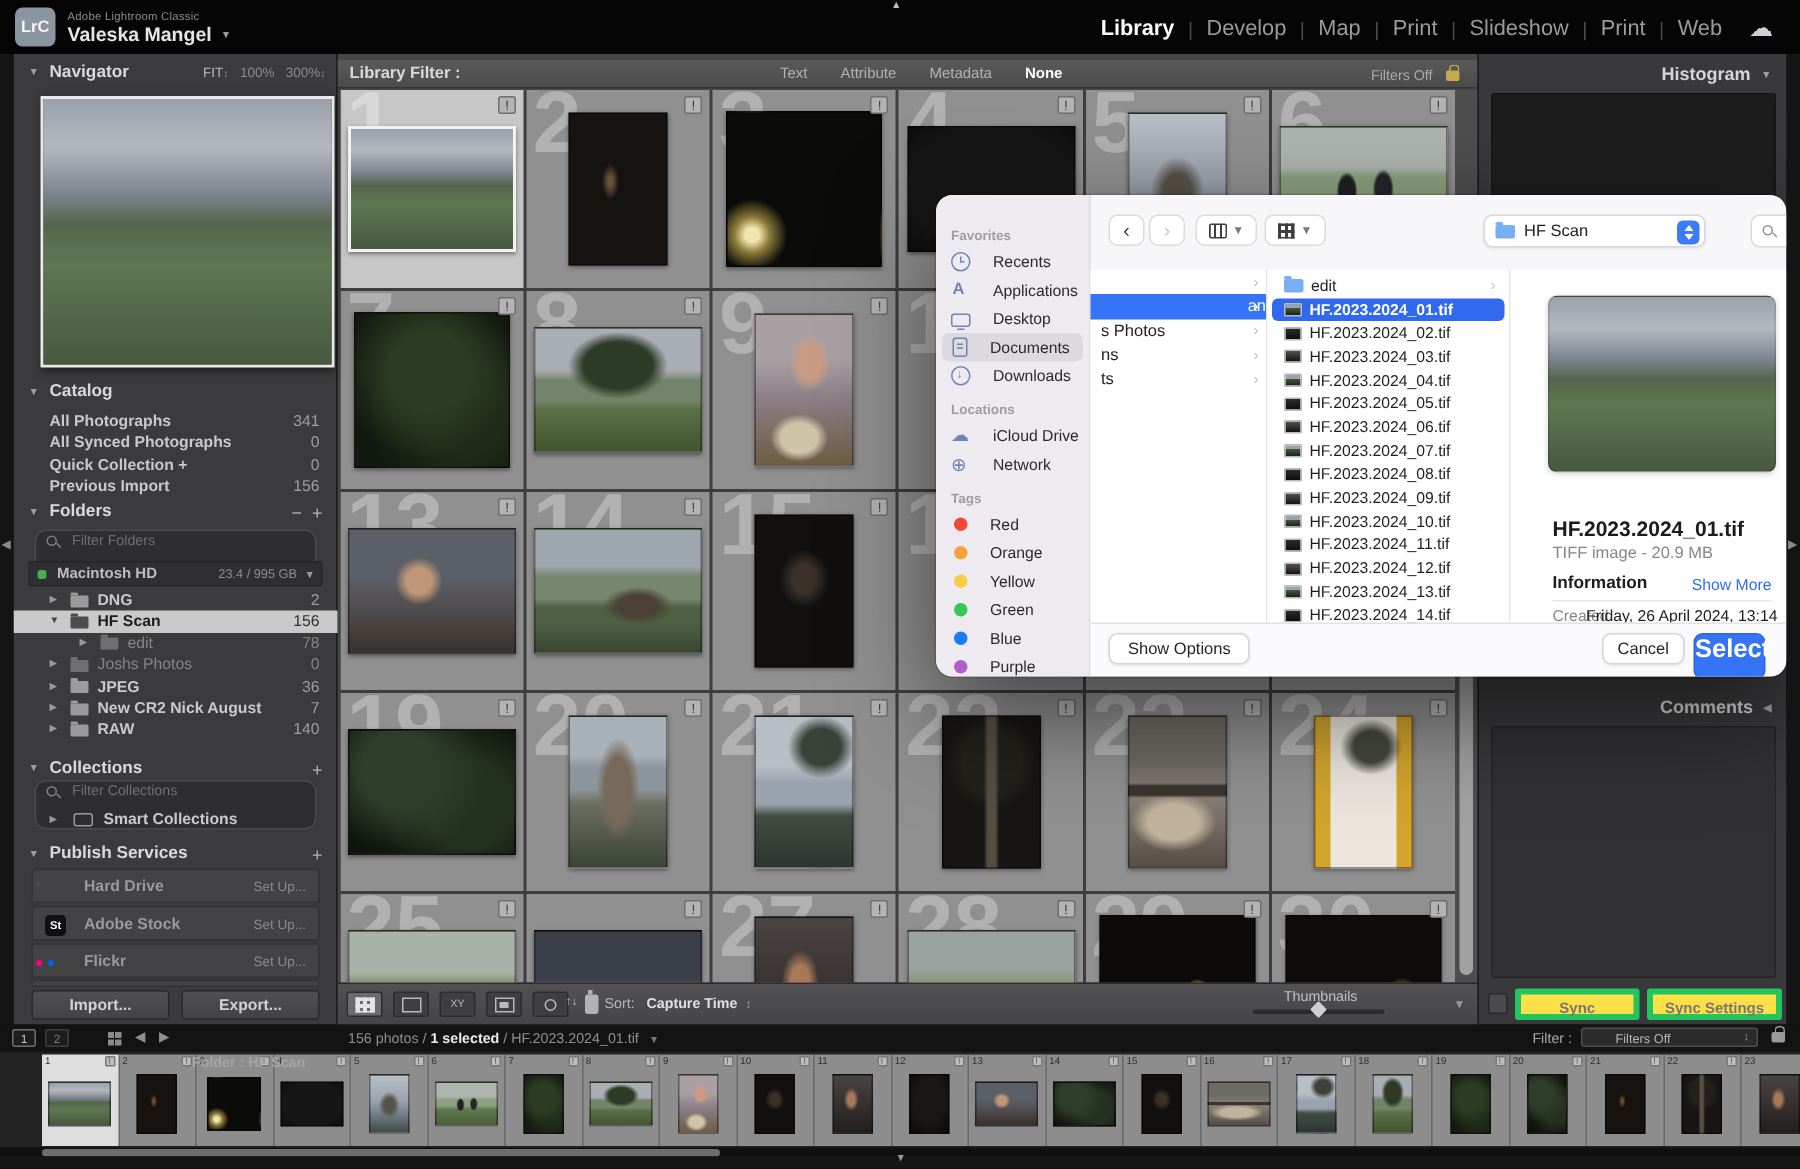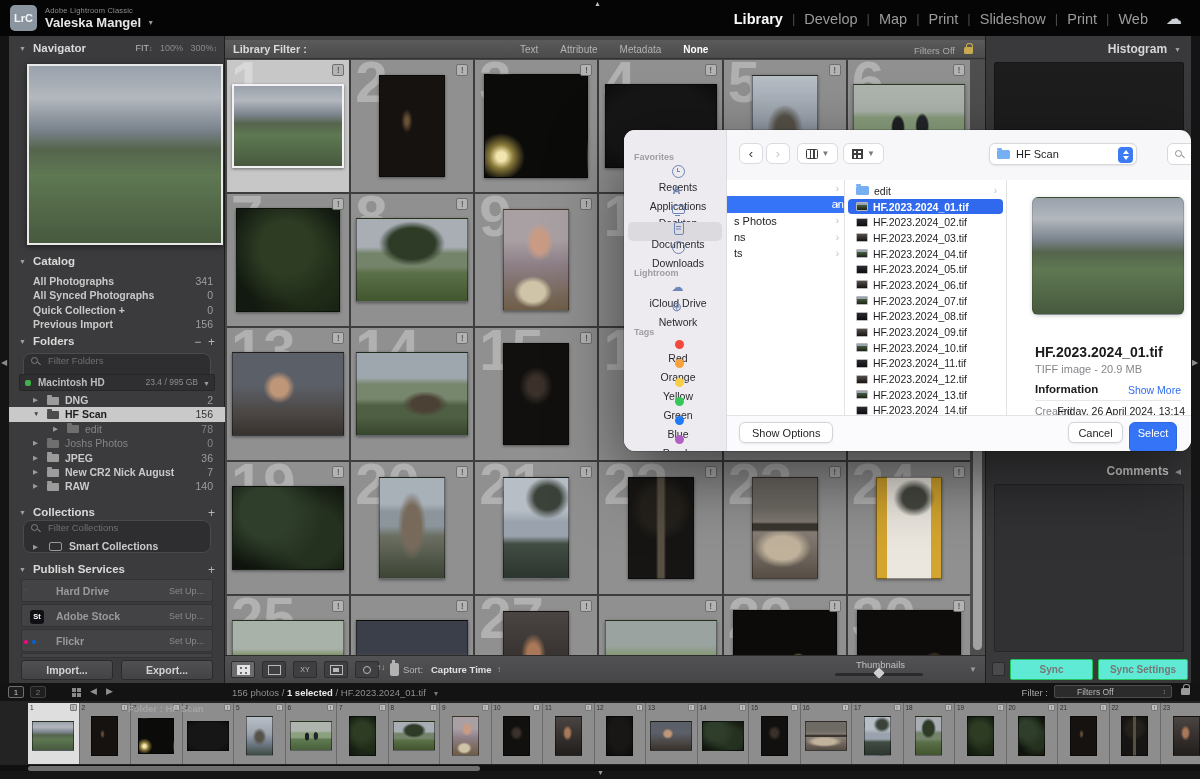--- a/index.html
+++ b/index.html
@@ -200,21 +200,21 @@
   #histobox { position:absolute; left:8px; top:26px; width:190px; height:238px; background:#1d1d1d;
     border:1px solid #161616; border-radius:2px; overflow:hidden; }
   #histobox .hump { position:absolute; left:0; bottom:0; width:100%; height:100%;
     background:radial-gradient(55% 36% at 10% 100%, #555 0 30%, rgba(0,0,0,0) 70%),
                radial-gradient(40% 20% at 30% 100%, #3c3c3c 0 40%, rgba(0,0,0,0) 75%); }
   #commentsbox { position:absolute; left:8px; top:448px; width:190px; height:168px; background:#313133;
     border:1px solid #262628; border-radius:2px; }
   #syncrow { position:absolute; left:0; top:622px; width:206px; height:25px; }
   .syncico { position:absolute; left:6px; top:4px; width:13px; height:14px; background:#4a4a4c; border:1px solid #2a2a2a;
     border-radius:2px; }
-  .syncbtn { position:absolute; top:1px; height:21px; background:#5eead4; border:1px solid #22c55e; border-radius:2px;
+  .syncbtn { position:absolute; top:1px; height:21px; background:#fde047; border:4px solid #22c55e; border-radius:2px;
     color:#777; font-size:10px; font-weight:bold; text-align:center; line-height:20px; }
 
   
   #statusbar { position:absolute; left:0; top:683px; width:1200px; height:18px; background:#131313; color:#a8a8a8;
     font-size:9.5px; z-index:10; }
   .pgbox { position:absolute; top:3px; width:16px; height:12px; border:1px solid #6f6f6f; border-radius:2px;
     color:#c5c5c5; font-size:8px; text-align:center; line-height:11px; background:#1e1e1e; }
   #pg2 { border-color:#3f3f3f; color:#7a7a7a; }
   .gridico4 { position:absolute; left:72px; top:5px; width:9px; height:9px;
     background:conic-gradient(#8a8a8a 0 25%, #131313 0 0); background:
@@ -248,21 +248,21 @@
   #fsscroll .thumb { position:absolute; left:28px; top:1px; width:452px; height:5px; background:#6e6e6e; border-radius:3px; }
 
   
   #dialog { position:absolute; left:624px; top:130px; width:567px; height:321px; background:#f7f6f8;
     border-radius:11px; box-shadow:0 24px 70px rgba(0,0,0,.55), 0 0 0 1px rgba(0,0,0,.15); z-index:50; overflow:hidden;
     font-size:11px; color:#262628; }
   #dsidebar { position:absolute; left:0; top:0; width:103px; height:321px; background:rgba(236,234,238,.96);
     border-right:1px solid #dddce0; padding-top:14px; }
   .dsec-label { font-size:9px; font-weight:bold; color:#9d9da2; margin:8px 0 3px 10px; }
   .dsrow { position:relative; height:19px; margin:0 4px; border-radius:5px; display:flex; align-items:center;
-    padding-left:6px; gap:3px; color:#2a2a2c; font-size:10.5px; white-space:nowrap;flex-direction:column; }
+    padding-left:6px; gap:15px; color:#2a2a2c; font-size:10.5px; white-space:nowrap; }
   .dsrow.hl { background:#dcdadf; }
   .mi { width:13px; height:13px; flex:0 0 auto; position:relative; color:#6e85b7; }
   .mi-clock { border:1.3px solid #6e85b7; border-radius:50%; }
   .mi-clock::after { content:""; position:absolute; left:4.5px; top:2px; width:1.2px; height:4px; background:#6e85b7; }
   .mi-clock::before { content:""; position:absolute; left:4.5px; top:4.8px; width:3.4px; height:1.2px; background:#6e85b7; }
   .mi-app::after { content:"A"; position:absolute; left:1px; top:0; font-size:11px; font-weight:bold; }
   .mi-desktop { border:1.3px solid #6e85b7; border-radius:2px; height:9px !important; margin-top:2px; }
   .mi-desktop::after { content:""; position:absolute; left:2.5px; bottom:-3.4px; width:5px; height:1.4px; background:#6e85b7; }
   .mi-doc { width:10px; border:1.3px solid #6e85b7; border-radius:2px; margin-left:1px; }
   .mi-doc::after { content:""; position:absolute; left:1.5px; top:3px; width:4.5px; height:1px; background:#6e85b7;
@@ -338,21 +338,21 @@
 
   #dbottom { position:absolute; left:103px; top:285px; width:464px; height:36px; background:#fbfafc;
     border-top:1px solid #e3e2e5; }
   #showopts { position:absolute; left:12px; top:6px; height:21px; padding:0 12px; background:#fff;
     border:1px solid #d5d4d8; border-radius:6px; font-size:11px; color:#262628; line-height:20px;
     box-shadow:0 .5px 2px rgba(0,0,0,.08); }
   #cancelbtn { position:absolute; right:68px; top:6px; width:55px; height:21px; background:#fff;
     border:1px solid #d5d4d8; border-radius:6px; font-size:11px; color:#262628; text-align:center; line-height:20px;
     box-shadow:0 .5px 2px rgba(0,0,0,.08); }
   #selectbtn { position:absolute; right:14px; top:6px; width:48px; height:31px; background:#3574f6;
-    border:1px solid #2e67e0; border-radius:6px; font-size:11px; font-weight:normal; color:#fff; text-align:center;
+    border:1px solid #2e67e0; border-radius:6px; font-size:17px; font-weight:bold; color:#fff; text-align:center;
     line-height:20px; }
 </style>
 </head>
 <body>
 
 <div id="stage">
 
   <div id="topbar">
     <div class="lrc-badge">LrC</div>
     <div class="app-name">Adobe Lightroom Classic</div>
@@ -654,20 +654,21 @@
         <div class="gcell">
           <span class="gbadge">!</span>
           <div class="gthumb o-l k-sunset-dark"></div>
         </div>
         <div class="gcell">
           <span class="gnum">27</span>
           <span class="gbadge">!</span>
           <div class="gthumb o-p k-indoor-person"></div>
         </div>
         <div class="gcell">
+          <span class="gnum">28</span>
           <span class="gbadge">!</span>
           <div class="gthumb o-l k-camping"></div>
         </div>
         <div class="gcell">
           <span class="gnum">29</span>
           <span class="gbadge">!</span>
           <div class="gthumb o-s k-tv-dark"></div>
         </div>
         <div class="gcell">
           <span class="gnum">30</span>
@@ -886,21 +887,21 @@
           </div>
           <div class="dsrow hl">
             <span class="mi mi-doc"></span>
             <span>Documents</span>
           </div>
           <div class="dsrow">
             <span class="mi mi-down"></span>
             <span>Downloads</span>
           </div>
         </div>
-      <div class="dsec-label">Lightroom</div>
+      <div class="dsec-label">Locations</div>
       <div id="loc-rows">
           <div class="dsrow">
             <span class="mi mi-cloud"></span>
             <span>iCloud Drive</span>
           </div>
           <div class="dsrow">
             <span class="mi mi-globe"></span>
             <span>Network</span>
           </div>
         </div>

